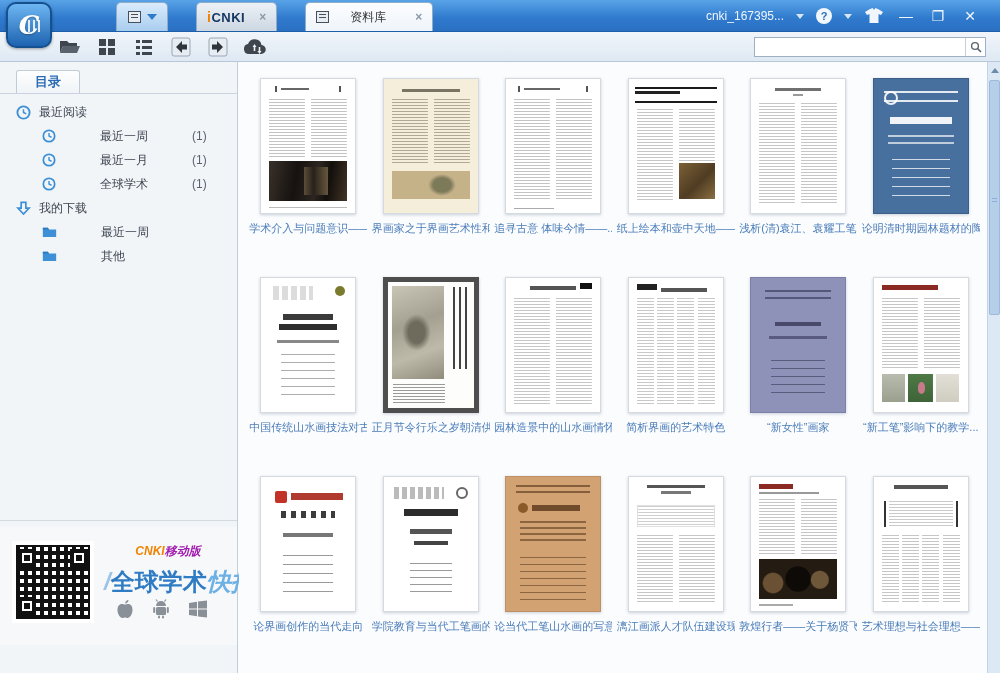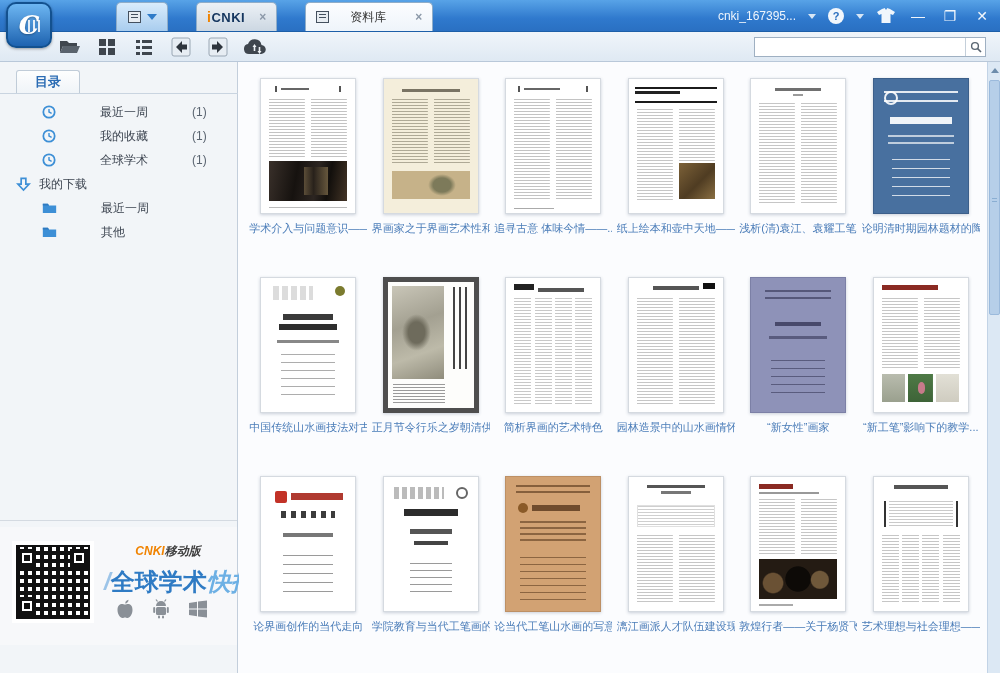--- a/index.html
+++ b/index.html
@@ -30,21 +30,21 @@
   .tab-active { background:linear-gradient(#fcfdff,#eef4fa); color:#333; width:128px;gap:21px; }
   .tab .close { color:#8b98a8; font-size:12px; font-weight:bold; margin-left:8px; }
   .doc-icon { width:13px; height:12px; border:1px solid #44505e; position:relative; background:#e8edf2; }
   .doc-icon::before { content:""; position:absolute; left:2px; top:2px; right:2px; height:6px;
     background:repeating-linear-gradient(#44505e 0 1px, transparent 1px 3px); }
   .caret-down { width:0; height:0; border-left:5px solid transparent; border-right:5px solid transparent;
     border-top:6px solid #2f7bc8; }
   .cnki-logo { font-weight:bold; font-size:13px; color:#14355e; letter-spacing:.5px; }
   .cnki-logo .dot { color:#f08300; font-size:14px; }
 
-  .title-right { position:absolute; right:8px; top:0; height:32px; display:flex; align-items:center;
+  .title-right { position:absolute; right:20px; top:0; height:32px; display:flex; align-items:center;
     gap:12px; color:#eef5fc; }
   .username { font-size:12px; }
   .tiny-caret { width:0;height:0;border-left:4px solid transparent;border-right:4px solid transparent;
     border-top:5px solid #d7e6f5; }
   .help-circle { width:16px; height:16px; border-radius:50%; background:#f2f7fc; color:#2a6fbf;
     font-size:11px; font-weight:bold; display:flex; align-items:center; justify-content:center; }
   .win-btn { font-size:14px; color:#f0f6fc; width:20px; text-align:center; }
 
   
   .toolbar { position:absolute; left:0; top:32px; width:1000px; height:30px;
@@ -79,21 +79,21 @@
   .brand { position:absolute; left:0; bottom:28px; width:237px; height:118px; background:#f7f8fa; }
   .qr { position:absolute; left:12px; top:14px; width:82px; height:82px; background:#fff; padding:4px; }
   .qr .pat { width:100%; height:100%;
     background-image:repeating-linear-gradient(0deg,#111 0 4px, transparent 4px 8px),
                      repeating-linear-gradient(90deg,#111 0 4px, #fff 4px 8px); }
   .qr .fp { position:absolute; width:18px; height:18px; border:4px solid #111; background:#fff; }
   .qr .fp::before { content:""; position:absolute; left:2px; top:2px; width:6px; height:6px; background:#111; }
   .fp1 { left:6px; top:8px; } .fp2 { right:6px; top:8px; } .fp3 { left:6px; bottom:8px; }
   .brand-text { position:absolute; left:104px; top:16px; width:128px; text-align:center; }
   .brand-line1 { font-size:12px; font-weight:bold; font-style:italic; }
-  .brand-line1 .cnki-o { color:#f08300; } .brand-line1 .mob { color:#404040; }
+  .brand-line1 .cnki-o { color:#f08300; } .brand-line1 .mob { color:#a21caf; }
   .brand-line2 { margin-top:6px; font-size:24px; font-weight:bold; white-space:nowrap; }
   .brand-line2 .slash { color:#9cc4e8; font-style:italic; }
   .brand-line2 .main { color:#2f7bc4; } .brand-line2 .lite { color:#6db0e4; font-style:italic; }
   .platforms { position:absolute; left:116px; top:72px; display:flex; gap:18px; align-items:center; }
 
   
   .content { position:absolute; left:239px; top:62px; right:0; bottom:0; background:#fbfcfe; }
   .grid { position:absolute; left:8px; top:16px; right:18px;
     display:grid; grid-template-columns:repeat(6,1fr); grid-auto-rows:199px; justify-items:center; }
   .card { width:118px; text-align:center; }
@@ -389,34 +389,41 @@
           </svg>
       </span>
     </div>
   </div>
 
   <div class="sidebar">
     <div class="dir-tab">目录</div>
     <div class="dir-tab-line"></div>
 
     <div class="side-list">
+      <div class="side-item">
+        <svg width="15" height="15" viewBox="0 0 16 16">
+            <circle cx="8" cy="8" r="6.5" fill="none" stroke="#3d8fd6" stroke-width="2"></circle>
+            <path d="M8 4.5 V8 L11 9.5" fill="none" stroke="#3d8fd6" stroke-width="1.6"></path>
+          </svg>
+        <span>最近阅读</span>
+      </div>
       <div class="side-item lvl1">
         <svg width="14" height="14" viewBox="0 0 16 16">
             <circle cx="8" cy="8" r="6.5" fill="none" stroke="#3d8fd6" stroke-width="2"></circle>
             <path d="M8 4.5 V8 L11 9.5" fill="none" stroke="#3d8fd6" stroke-width="1.6"></path>
           </svg>
         <span>最近一周</span>
         <span class="count">(1)</span>
       </div>
       <div class="side-item lvl1">
         <svg width="14" height="14" viewBox="0 0 16 16">
             <circle cx="8" cy="8" r="6.5" fill="none" stroke="#3d8fd6" stroke-width="2"></circle>
             <path d="M8 4.5 V8 L11 9.5" fill="none" stroke="#3d8fd6" stroke-width="1.6"></path>
           </svg>
-        <span>我的收藏</span>
+        <span>最近一月</span>
         <span class="count">(1)</span>
       </div>
       <div class="side-item lvl1">
         <svg width="14" height="14" viewBox="0 0 16 16">
             <circle cx="8" cy="8" r="6.5" fill="none" stroke="#3d8fd6" stroke-width="2"></circle>
             <path d="M8 4.5 V8 L11 9.5" fill="none" stroke="#3d8fd6" stroke-width="1.6"></path>
           </svg>
         <span>全球学术</span>
         <span class="count">(1)</span>
       </div>
@@ -559,37 +566,37 @@
     <div class="thumb t-scroll">
       <i class="a"></i>
       <i class="b"></i>
       <i class="c"></i>
       <i class="d"></i>
     </div>
     <figcaption class="caption">正月节令行乐之岁朝清供 ...</figcaption>
   </figure>
 
   <figure class="card">
+    <div class="thumb t-twocol">
+      <i class="a"></i>
+      <i class="b"></i>
+      <i class="c"></i>
+      <i class="d"></i>
+    </div>
+    <figcaption class="caption">园林造景中的山水画情怀</figcaption>
+  </figure>
+
+  <figure class="card">
     <div class="thumb t-journal">
       <i class="a"></i>
       <i class="b"></i>
       <i class="c"></i>
       <i class="d"></i>
     </div>
     <figcaption class="caption">简析界画的艺术特色</figcaption>
-  </figure>
-
-  <figure class="card">
-    <div class="thumb t-twocol">
-      <i class="a"></i>
-      <i class="b"></i>
-      <i class="c"></i>
-      <i class="d"></i>
-    </div>
-    <figcaption class="caption">园林造景中的山水画情怀</figcaption>
   </figure>
 
   <figure class="card">
     <div class="thumb t-lav">
       <i class="a"></i>
       <i class="b"></i>
       <i class="c"></i>
       <i class="d"></i>
     </div>
     <figcaption class="caption">“新女性”画家</figcaption>

